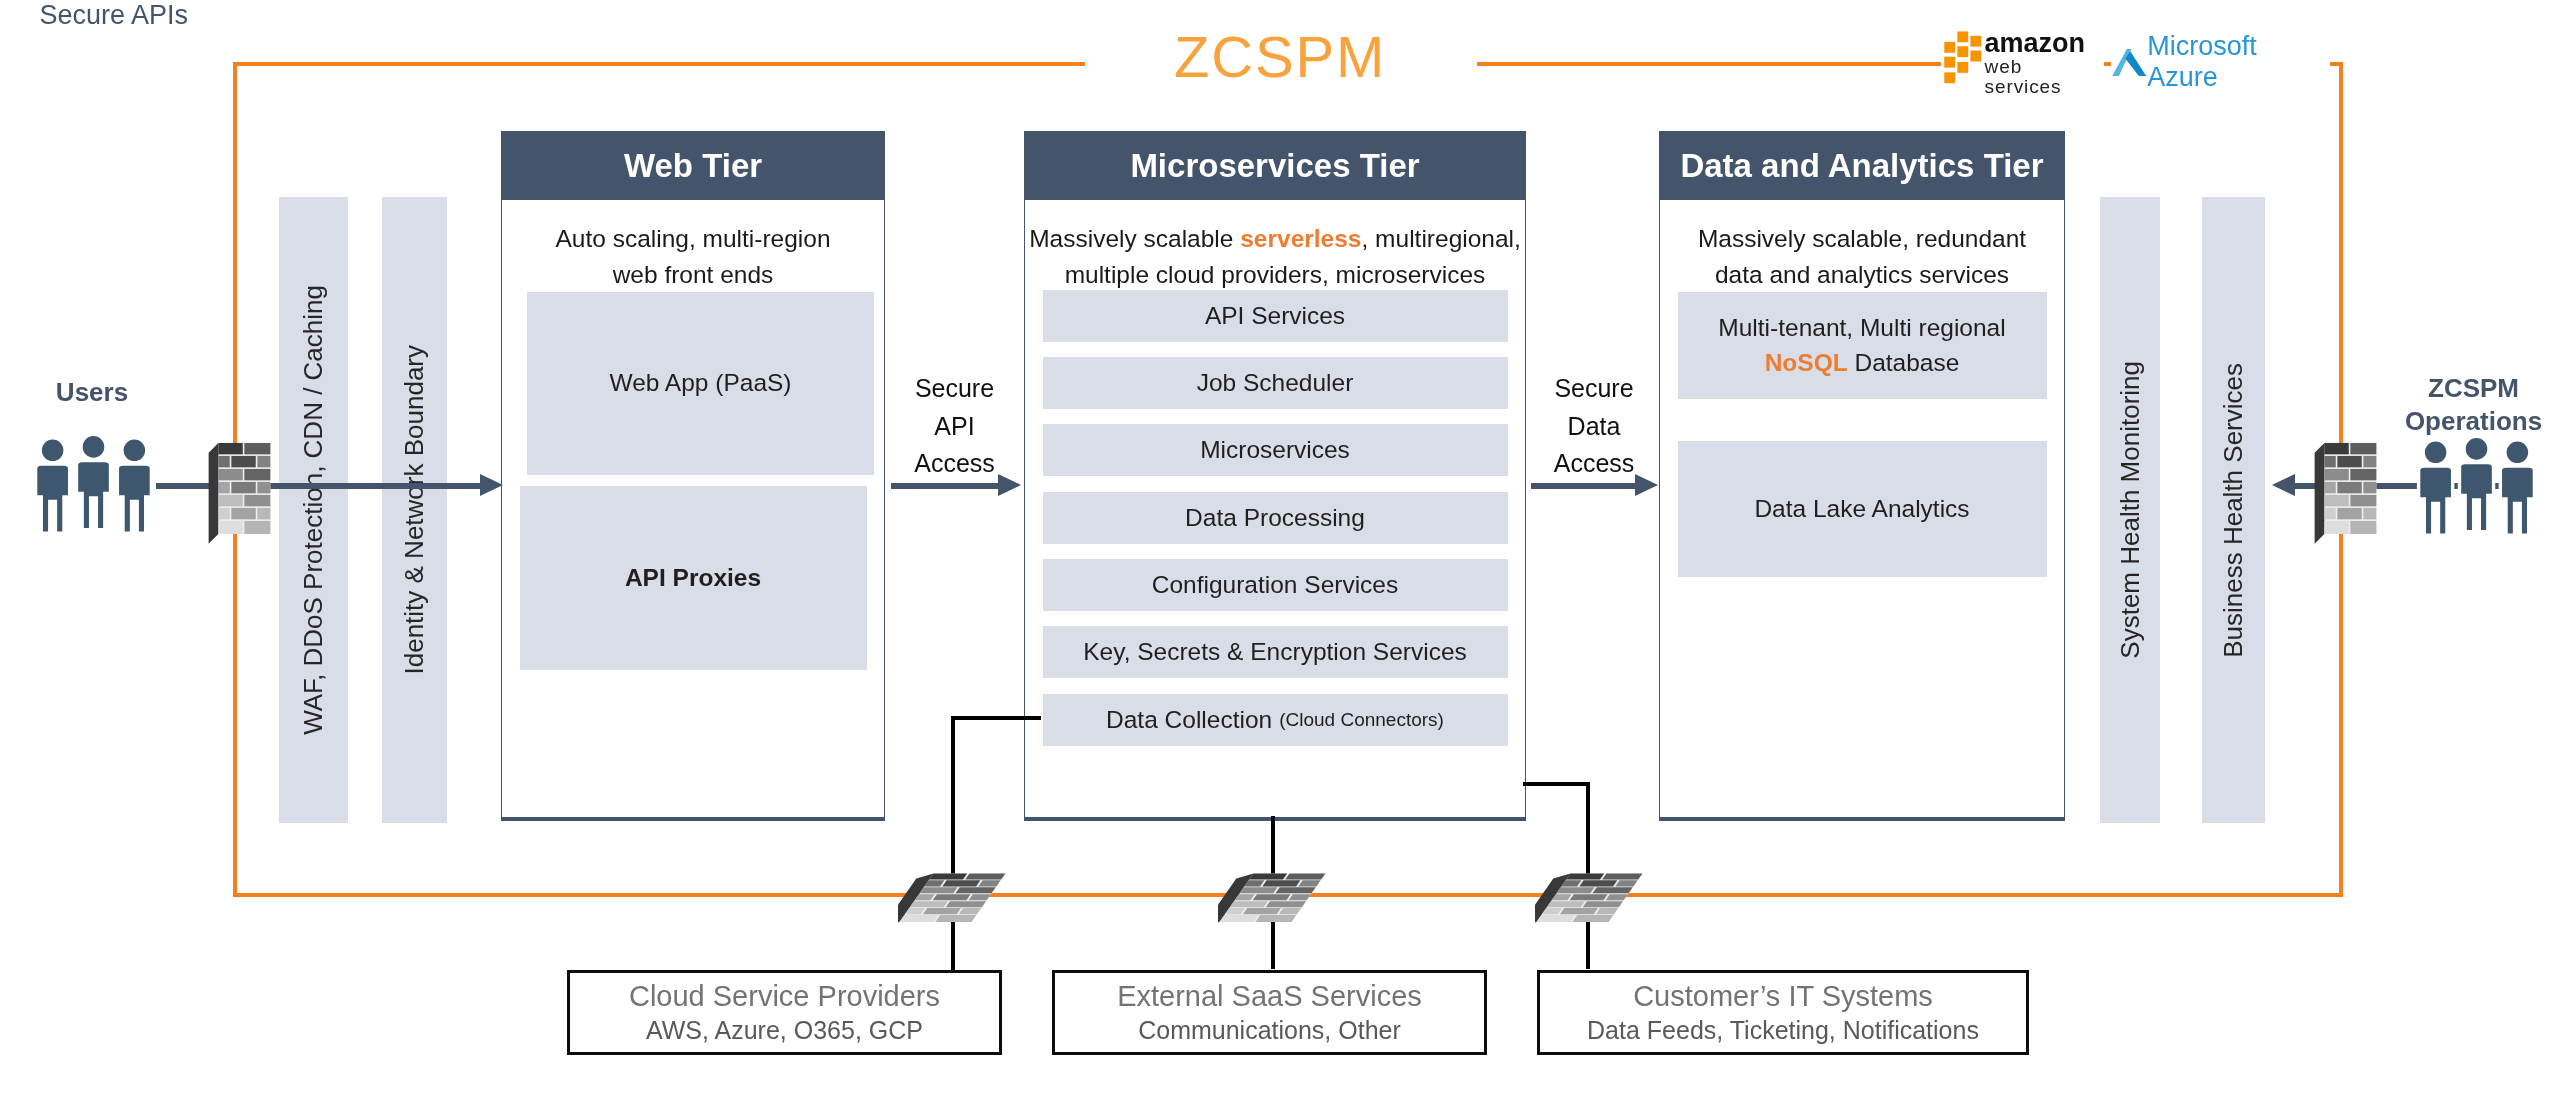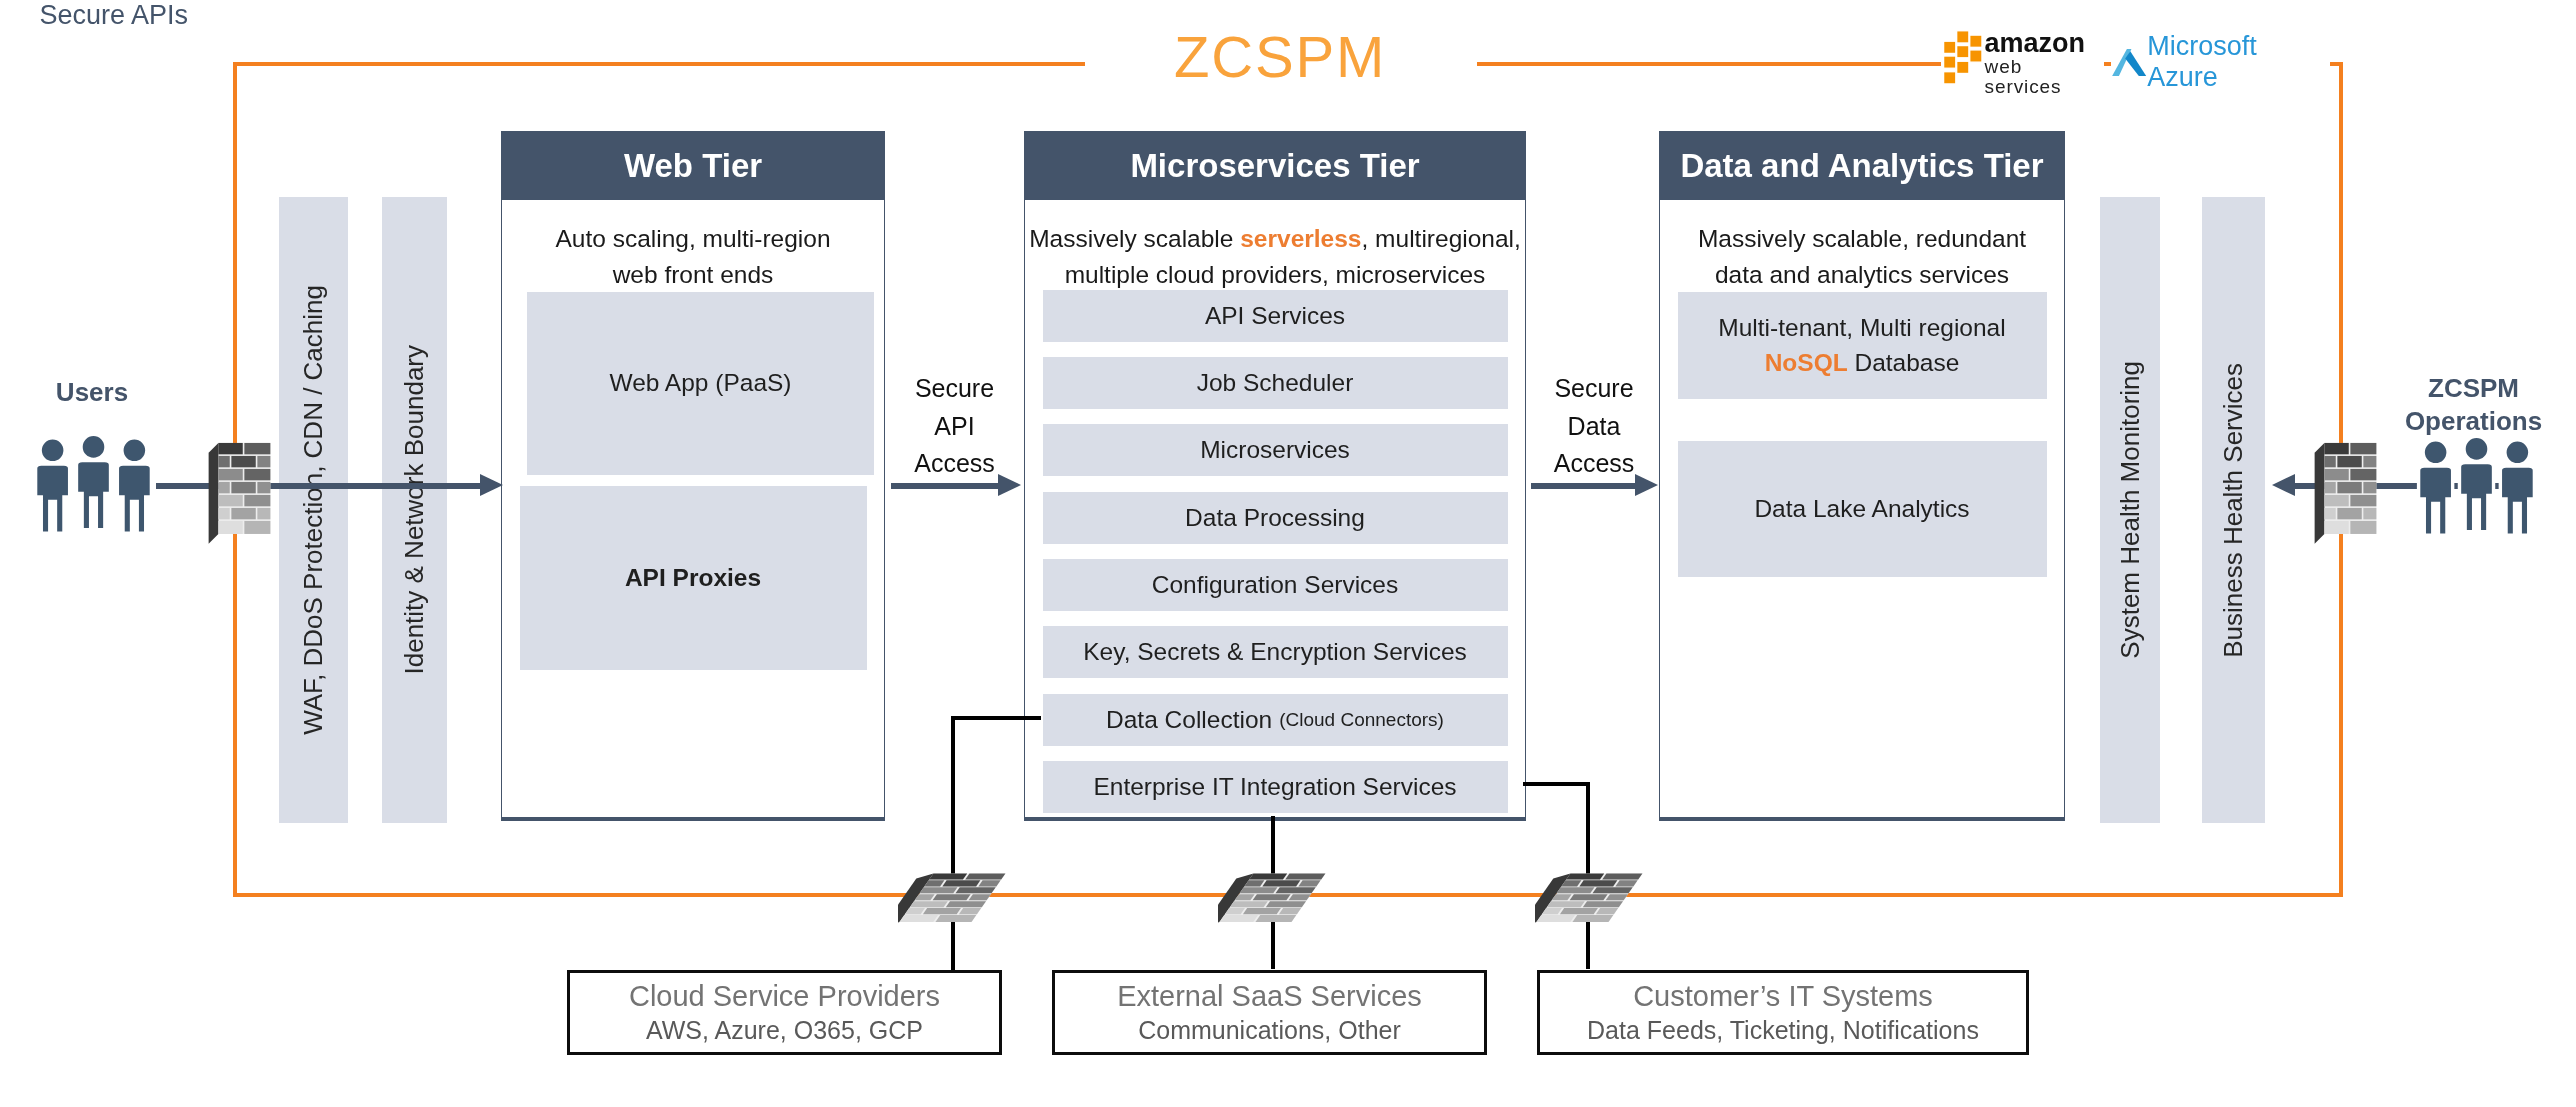--- a/index.html
+++ b/index.html
@@ -184,23 +184,20 @@
   <div class="cell" style="left:17.5px;top:427px;width:465px;height:52px;">
       <span>Configuration Services</span>
     </div>
   <div class="cell" style="left:17.5px;top:494px;width:465px;height:52px;">
       <span>Key, Secrets &amp; Encryption Services</span>
     </div>
   <div class="cell" style="left:17.5px;top:562px;width:465px;height:52px;flex-direction:row;gap:7px;">
     <span>Data Collection</span>
     <span class="note">(Cloud Connectors)</span>
   </div>
-  <div class="cell" style="left:17.5px;top:629px;width:465px;height:52px;">
-      <span>Enterprise IT Integration Services</span>
-    </div>
 </div>
 
 <div class="gap-label prelines" style="left:1530px;top:370px;width:128px;">Secure
 Data
 Access</div>
 <div class="hline" style="left:1531px;top:483px;width:109px;"></div>
 <div class="ah-r" style="left:1635px;top:474px;"></div>
 
 <div class="abs tier" style="left:1659px;top:131px;width:404px;height:685px;">
   <div class="tier-head">Data and Analytics Tier</div>

